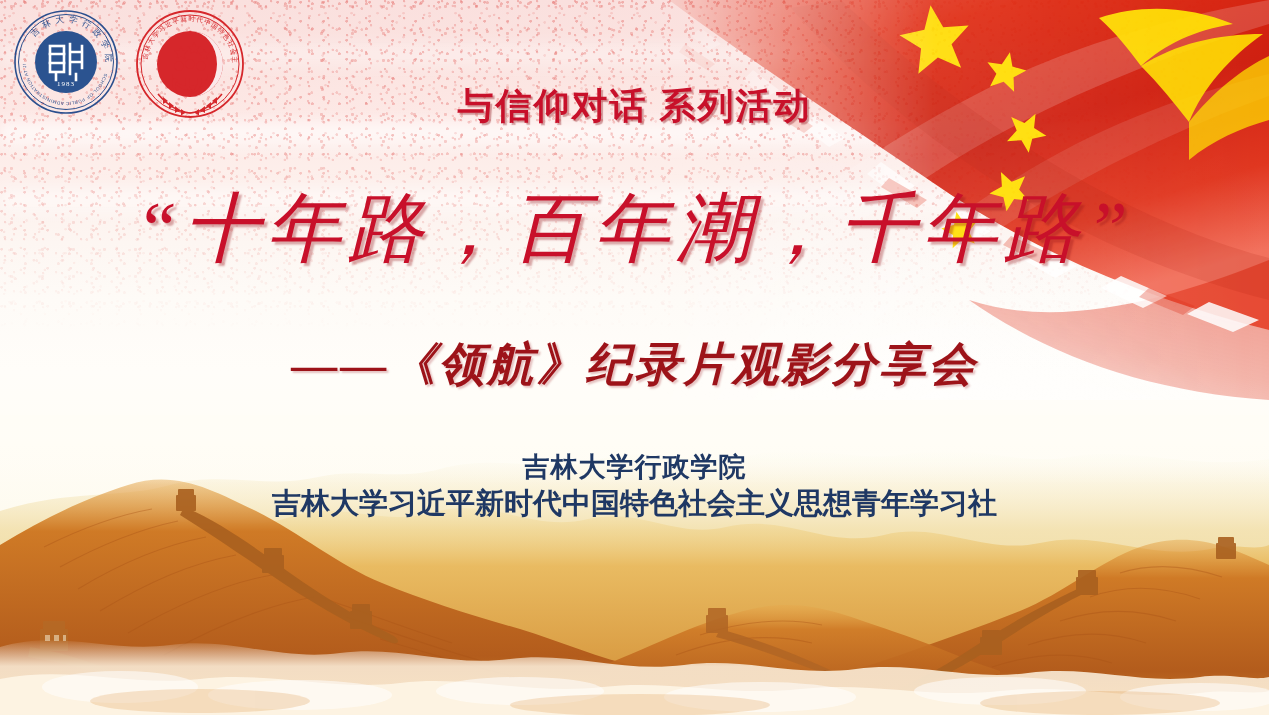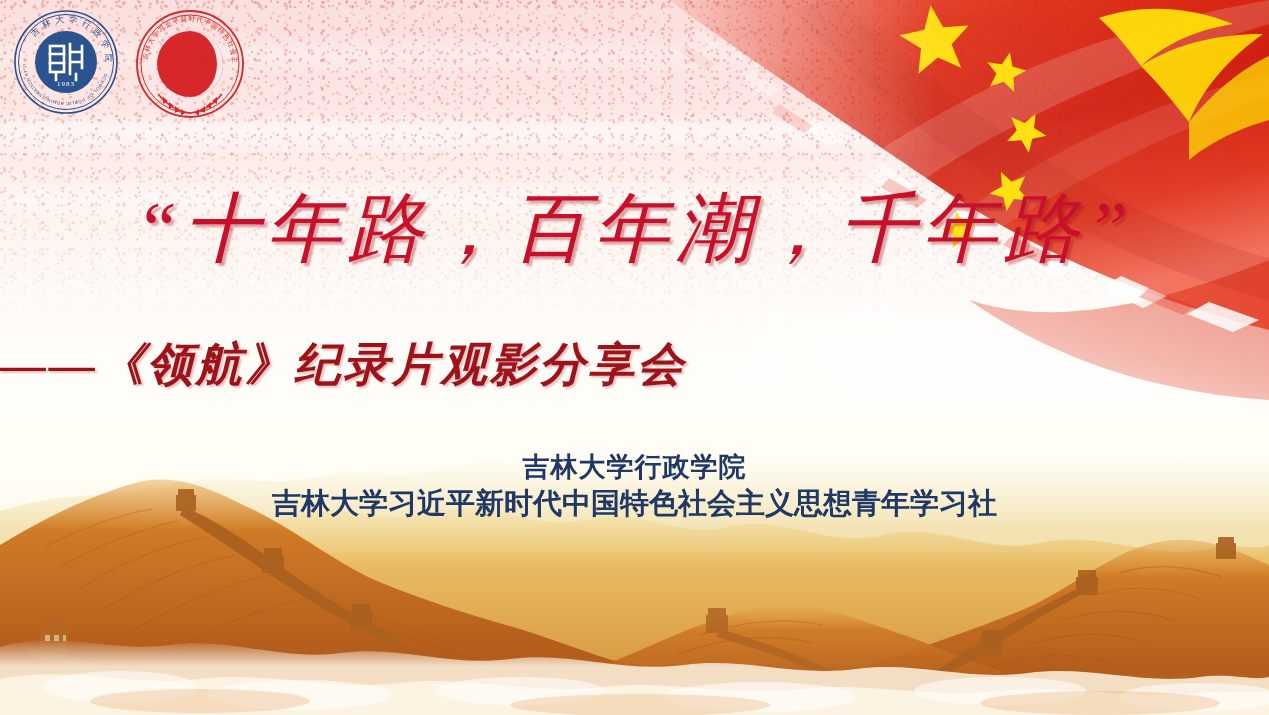--- a/index.html
+++ b/index.html
@@ -132,21 +132,21 @@
     line-height: 1.12;
     letter-spacing: 6px;
     color: #c8102a;
     text-shadow: 3px 3px 2px rgba(150,20,26,.35);
     white-space: nowrap;
   }
 
   .subhead {
     position: absolute;
     left: 0; right: 0; top: 334px;
-    text-align: left;
+    text-align: center;
     z-index: 7;
     font-family: "Liberation Serif", serif;
     font-weight: 700;
     font-style: italic;
     font-size: 46px;
     letter-spacing: 3px;
     color: #9d1319;
     text-shadow: 2px 2px 2px rgba(150,20,26,.25);
     white-space: nowrap;
   }
@@ -472,20 +472,21 @@
         </g>
 
         <text font-family="Liberation Sans, sans-serif" font-size="6.6" fill="#d6272b" letter-spacing="1.1">
           <textPath href="#ringTopR" startOffset="3%">吉林大学习近平新时代中国特色社会主义思想青年学习社</textPath>
         </text>
       </svg>
     </div>
 
   </div>
 
+  <div class="kicker">与信仰对话 系列活动</div>
 
   <div class="headline">“十年路，百年潮，千年路”</div>
 
   <div class="subhead">——《领航》纪录片观影分享会</div>
 
   <div class="organizers">
     <div class="org-line-1">吉林大学行政学院</div>
     <div class="org-line-2">吉林大学习近平新时代中国特色社会主义思想青年学习社</div>
   </div>
 

